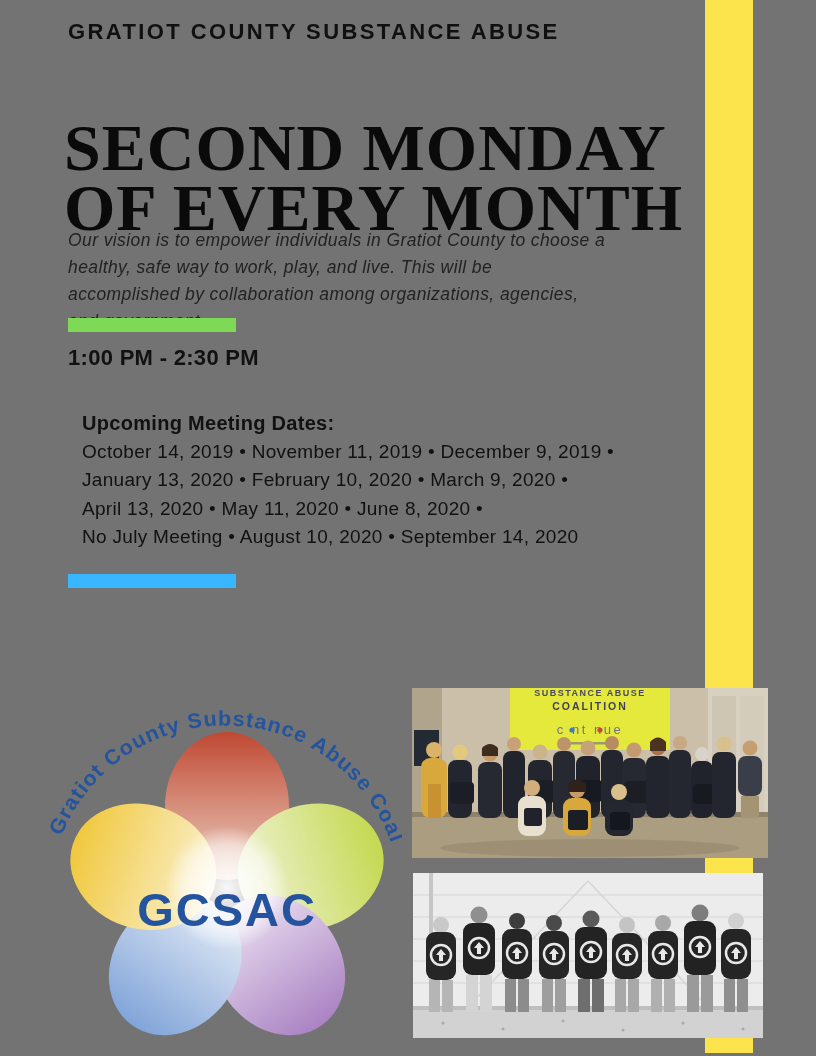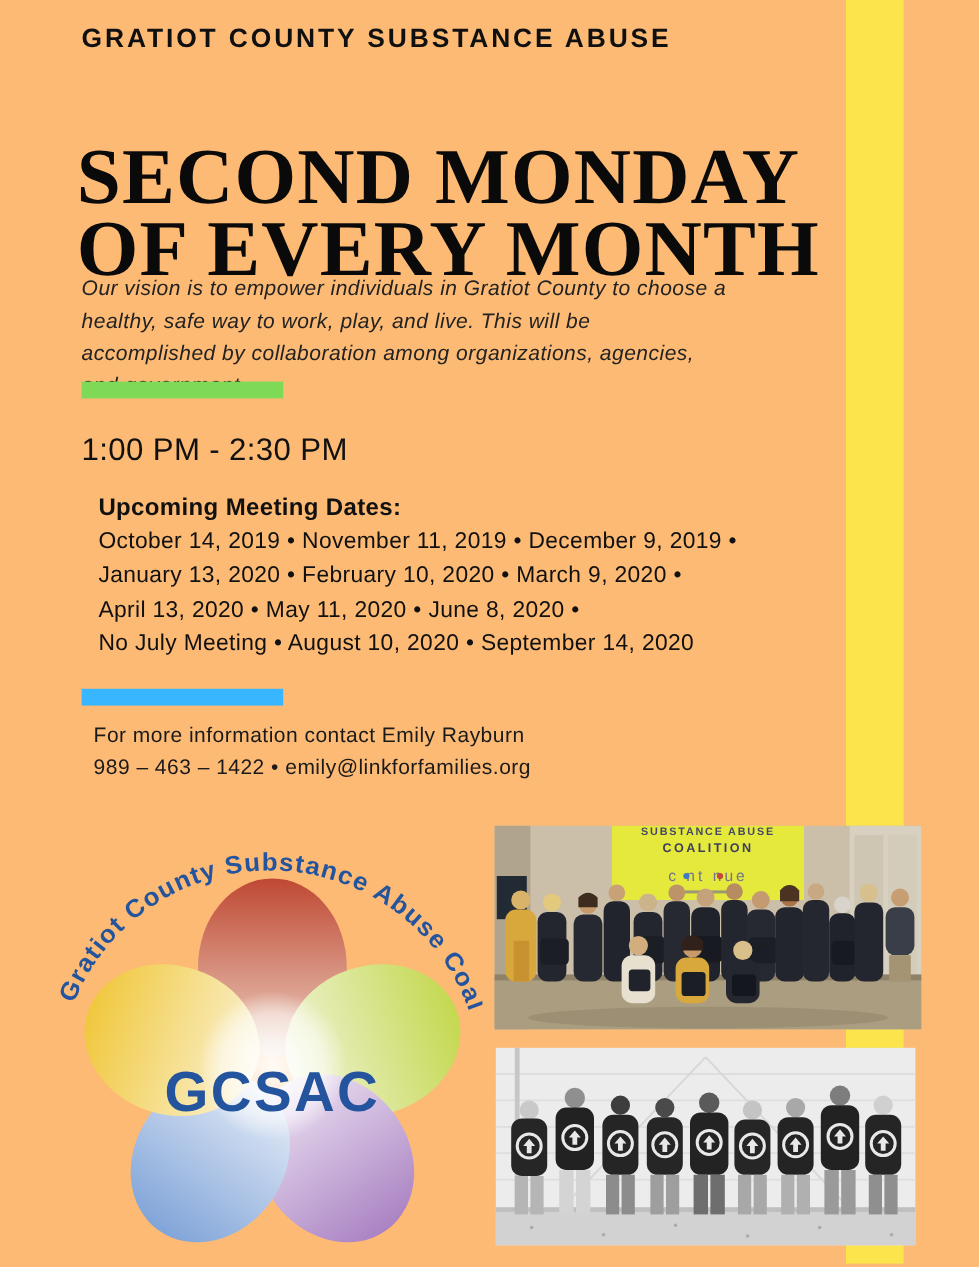--- a/index.html
+++ b/index.html
@@ -1,17 +1,17 @@
 <!DOCTYPE html>
 <html><head>
 <meta charset="utf-8">
 <style>
   html,body{margin:0;padding:0;background:#ffffff;}
   .page{
-    position:relative;width:816px;height:1056px;background:#fdba74;
+    position:relative;width:816px;height:1056px;background:#737373;
     overflow:hidden;font-family:"Liberation Sans",sans-serif;color:#111;
   }
   .yellow-band{
     position:absolute;left:705px;top:0;width:48px;height:1053px;
     background:#FBE44C;z-index:1;
   }
   .content{position:absolute;z-index:2;}
   .header{
     left:68px;top:16px;width:600px;
     font-size:22px;font-weight:700;letter-spacing:2.4px;line-height:31px;
@@ -23,22 +23,22 @@
     font-size:66px;line-height:60px;letter-spacing:1px;color:#0a0a0a;
   }
   .vision{
     left:68px;top:227px;width:540px;
     font-style:italic;font-size:17.5px;line-height:27px;letter-spacing:.4px;color:#222;
   }
   .bar{position:absolute;left:68px;width:168px;height:14px;z-index:2;}
   .bar.green{top:318px;background:#7ED957;}
   .bar.blue{top:574px;background:#38B6FF;}
   .schedule{
-    left:68px;top:360px;width:560px;
-    font-size:26px;font-weight:400;line-height:28px;letter-spacing:.3px;
+    left:68px;top:344px;width:560px;
+    font-size:22px;font-weight:700;line-height:28px;letter-spacing:.3px;
   }
   .dates{
     left:68px;top:409px;width:580px;font-size:19px;line-height:28.5px;letter-spacing:.3px;margin-left:14px;
   }
   .dates .heading{font-weight:700;font-size:20px;}
   .contact{
     left:78px;top:599px;width:480px;font-size:17.5px;line-height:27px;letter-spacing:.4px;color:#1a1a1a;
   }
   .logo-wrap{left:48px;top:688px;width:354px;height:354px;}
   .photo{position:absolute;z-index:3;display:block;}
@@ -72,24 +72,20 @@
   <div class="content dates" style="position: absolute;">
     <div class="heading">Upcoming Meeting Dates:</div>
     <div>October 14, 2019 • November 11, 2019 • December 9, 2019 •</div>
     <div>January 13, 2020 • February 10, 2020 • March 9, 2020 •</div>
     <div>April 13, 2020 • May 11, 2020 • June 8, 2020 •</div>
     <div>No July Meeting • August 10, 2020 • September 14, 2020</div>
   </div>
 
   <div class="bar blue"></div>
 
-  <div class="content contact" style="position: absolute;">
-    <div>For more information contact Emily Rayburn</div>
-    <div>989 – 463 – 1422 • emily@linkforfamilies.org</div>
-  </div>
 
   <div class="content logo-wrap" style="position: absolute;">
     <svg width="354" height="354" viewBox="0 0 354 354">
       <defs>
         <path id="arcPath" d="M 12 152 A 176 176 0 0 1 344 158" fill="none"></path>
         <linearGradient id="petRed" x1="0" y1="-165" x2="0" y2="-20" gradientUnits="userSpaceOnUse">
           <stop offset="0" stop-color="#BE4630"></stop>
             <stop offset="1" stop-color="#EBCDBE"></stop>
         </linearGradient>
         <linearGradient id="petGreen" x1="0" y1="-165" x2="0" y2="-20" gradientUnits="userSpaceOnUse">

